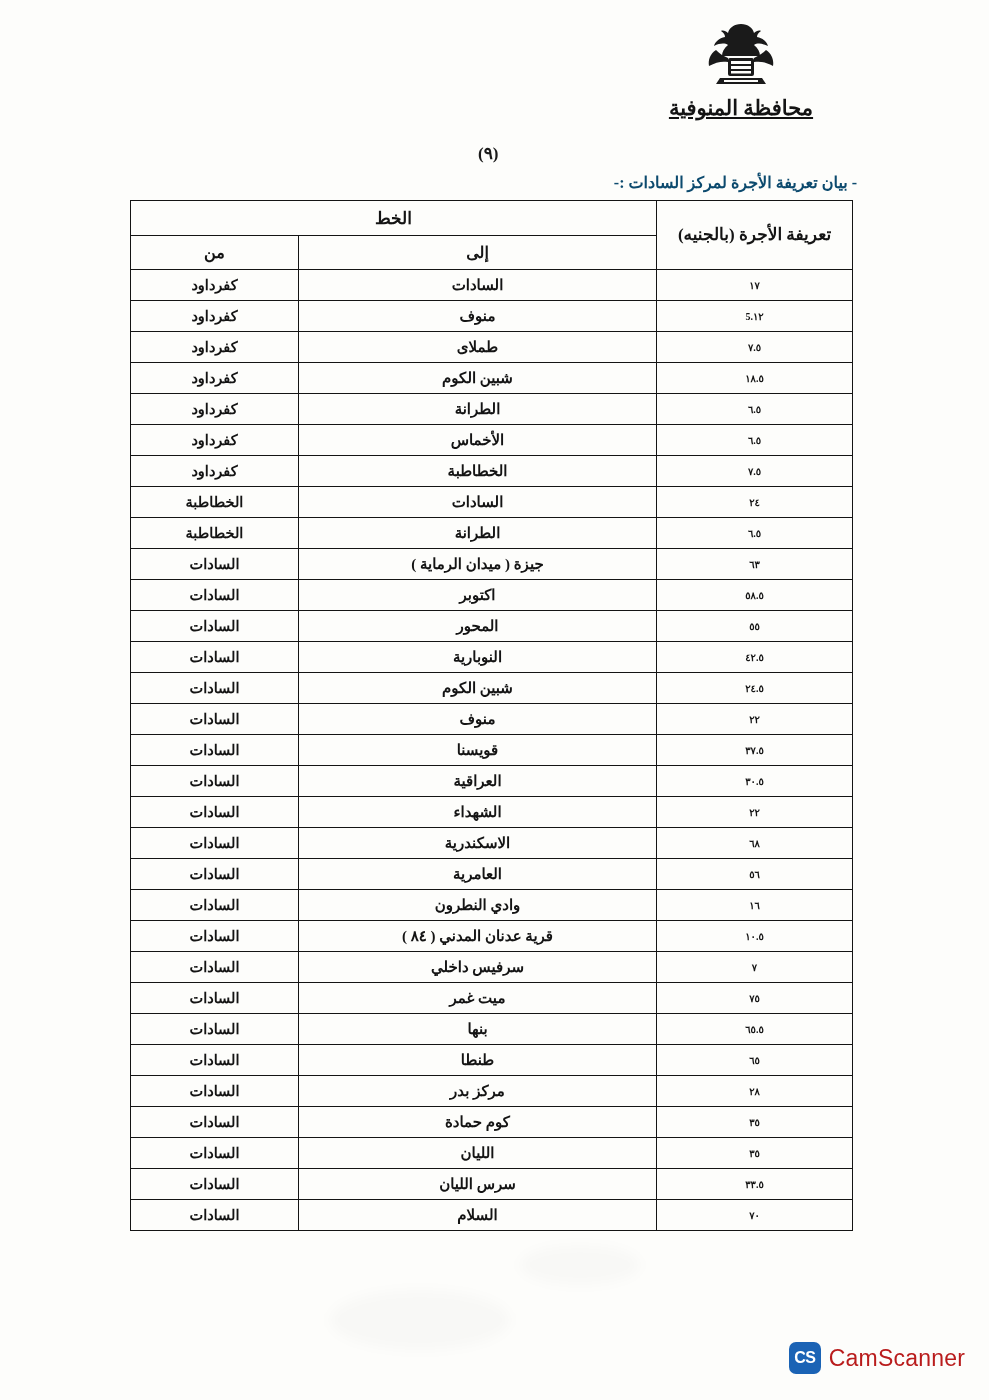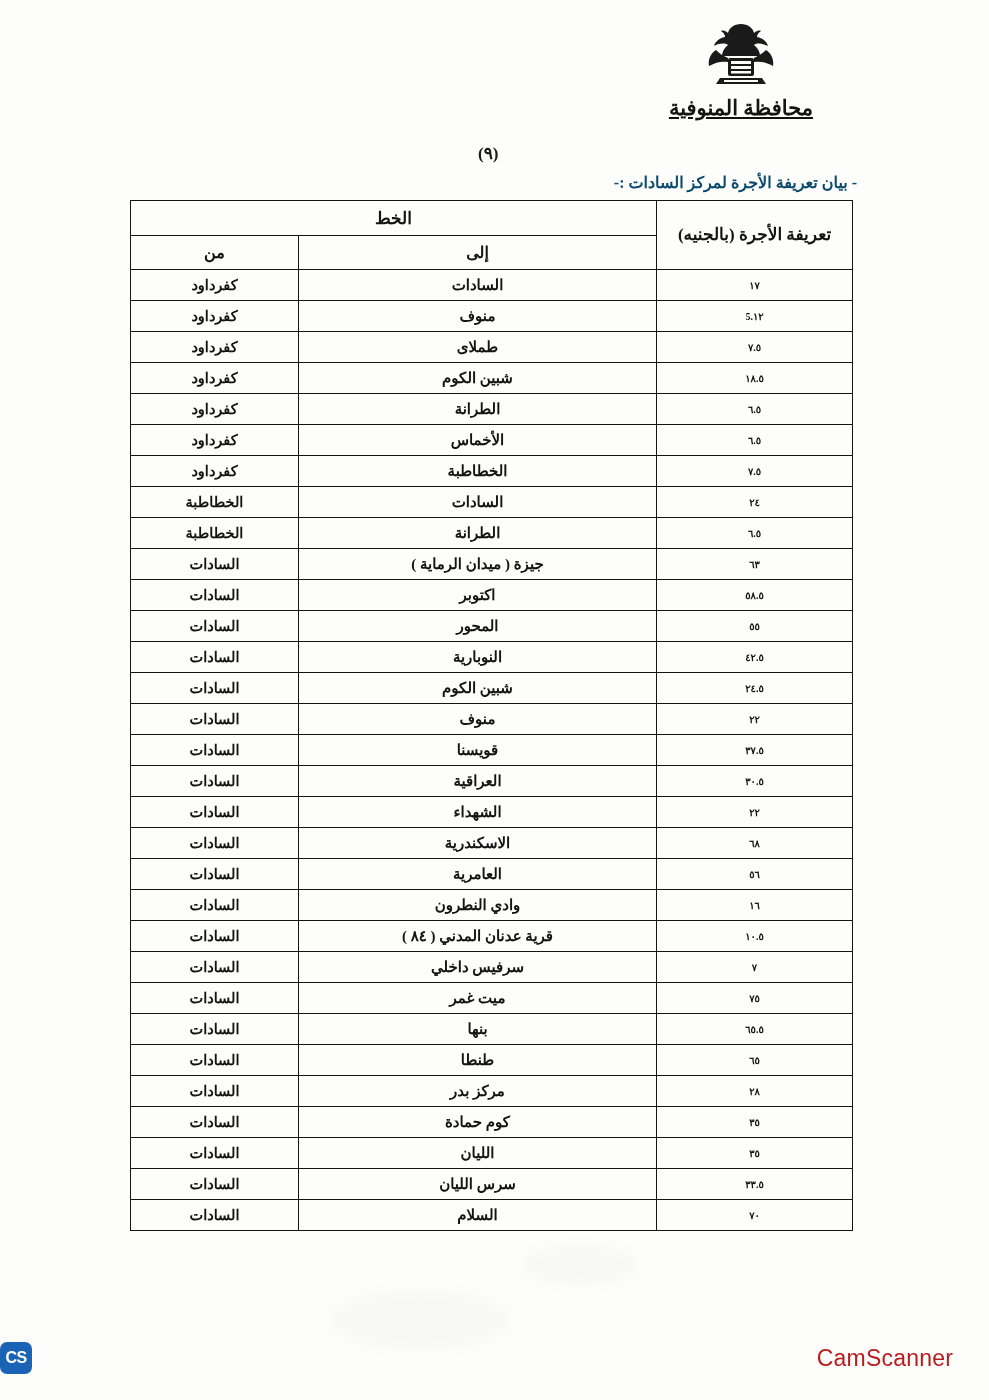--- a/index.html
+++ b/index.html
@@ -114,23 +114,23 @@
   td.cell.fare { font-size: 10px; letter-spacing: 0.5px; }
 
   
   .camscanner {
     position: absolute;
     bottom: 26px;
     left: 0;
     width: 100%;
     direction: ltr;
     display: flex;
-    justify-content: space-between;
+    justify-content: flex-end;
     align-items: center;
-    padding-right: 36px;
+    padding-right: 24px;
     box-sizing: border-box;
     gap: 8px;
   }
   .cs-badge {
     width: 32px;
     height: 32px;
     border-radius: 7px;
     background: #1b63b5;
     color: #ffffff;
     font-family: "Liberation Sans", sans-serif;

